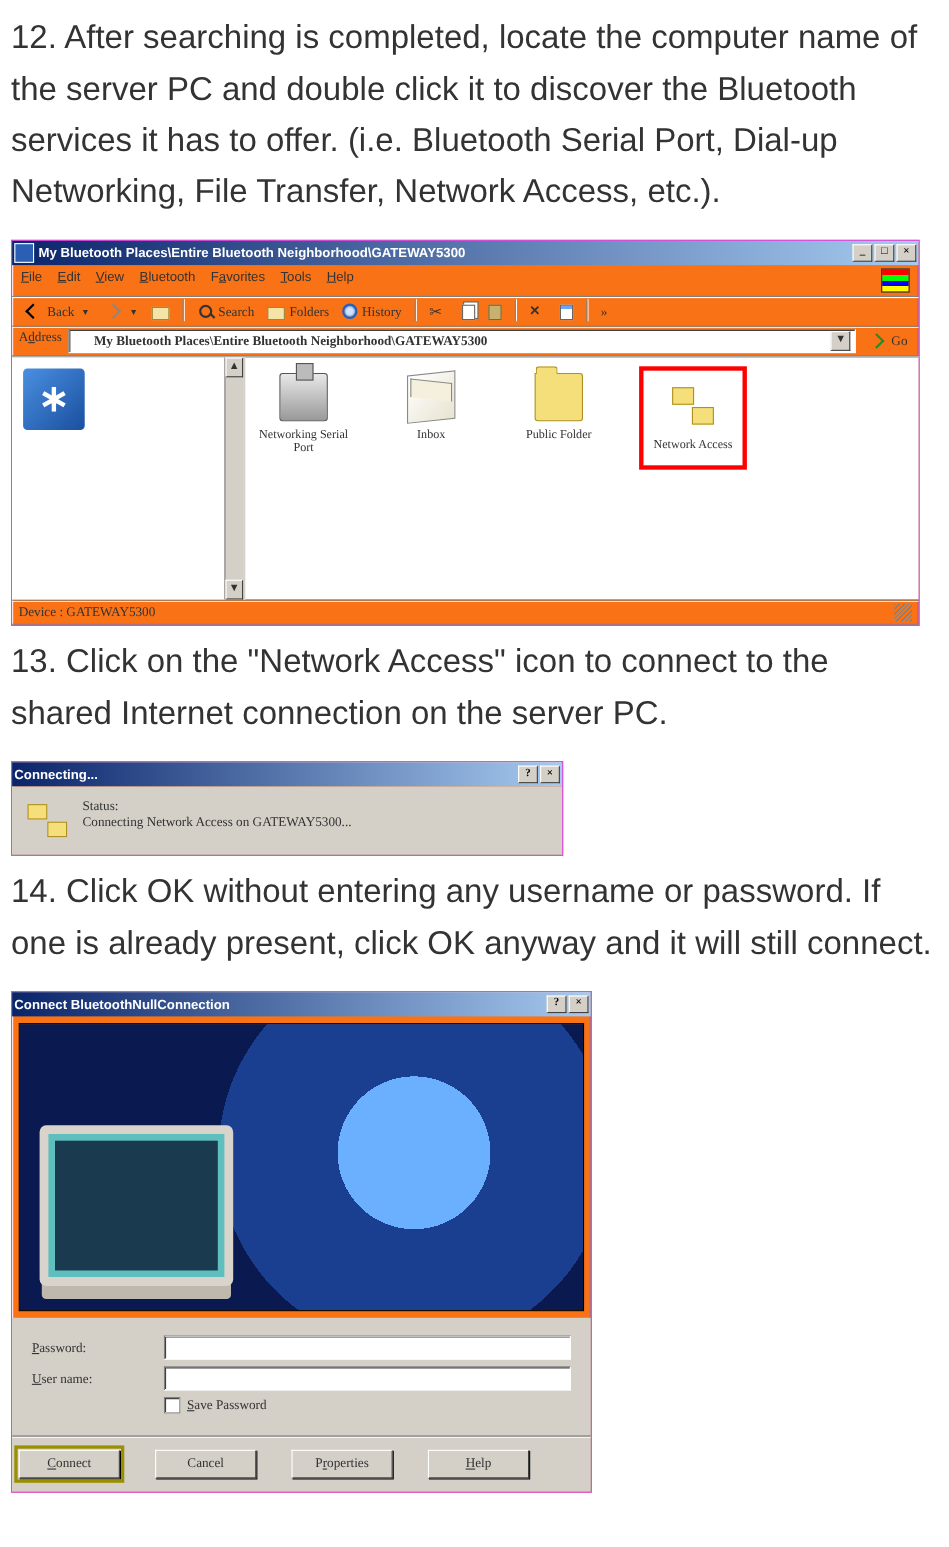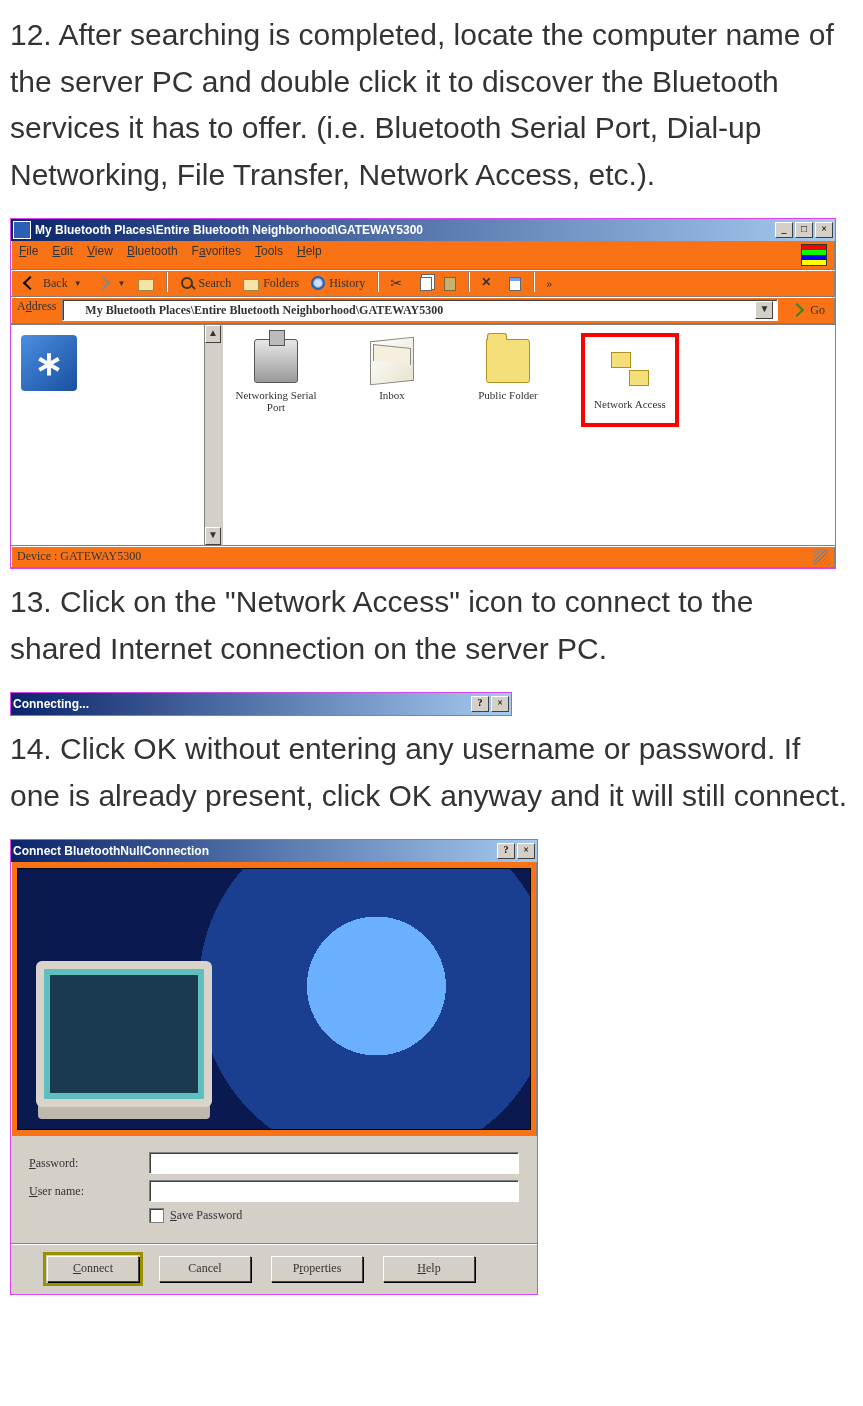--- a/index.html
+++ b/index.html
@@ -62,21 +62,21 @@
   
   .dlg3{width:526px}
   .dlg3 .art{height:260px;margin:6px;background:radial-gradient(circle at 70% 45%,#6ab0ff 0 18%,#1a3f90 18% 46%,#0a1a50 46% 100%);position:relative;border:1px solid #000}
   .dlg3 .mon{position:absolute;left:18px;bottom:22px;width:160px;height:130px;background:#5fbfbf;border:8px solid #d8d4cc;border-radius:6px;box-shadow:0 14px 0 -2px #bfb9ad}
   .dlg3 .mon:before{content:"";position:absolute;inset:6px;background:#1a3a50}
   .dlg3 .form{padding:10px 18px 14px;font:12px Tahoma;background:#d4d0c8}
   .dlg3 .row{display:flex;align-items:center;margin:6px 0}
   .dlg3 .lab{width:120px}
   .dlg3 .inp{flex:1;height:20px;background:#fff;border:1px solid #808080;border-right-color:#fff;border-bottom-color:#fff;box-shadow:inset 1px 1px #404040}
   .dlg3 .cb{width:13px;height:13px;background:#fff;border:1px solid #808080;box-shadow:inset 1px 1px #404040;margin-right:6px}
-  .dlg3 .btns{display:flex;gap:20px;padding:12px 36px;border-top:1px solid #808080;box-shadow:inset 0 1px #fff;background:#d4d0c8}
+  .dlg3 .btns{display:flex;gap:32px;padding:12px 6px;border-top:1px solid #808080;box-shadow:inset 0 1px #fff;background:#d4d0c8}
   .winbtn{min-width:90px;height:24px;background:#d4d0c8;border:1px solid #fff;border-right-color:#404040;border-bottom-color:#404040;box-shadow:1px 1px #000;font:12px Tahoma;text-align:center;line-height:22px}
   .btn-hl{outline:3px solid #9a8f00;outline-offset:1px}
   .dd{font-size:8px;margin-left:2px}
 </style>
 </head>
 <body>
 
 <p class="instr">12. After searching is completed, locate the computer name of the server PC and double click it to discover the Bluetooth services it has to offer. (i.e. Bluetooth Serial Port, Dial-up Networking, File Transfer, Network Access, etc.).</p>
 
 <div class="win" style="width:824px">
@@ -193,20 +193,27 @@
 
 <p class="instr">13. Click on the "Network Access" icon to connect to the shared Internet connection on the server PC.</p>
 
 <div class="win dlg2">
   <div class="titlebar">
     <span>Connecting...</span>
     <span class="spacer"></span>
     <span class="tbtn">?</span>
     <span class="tbtn">×</span>
   </div>
+  <div class="body">
+    <div class="gic"></div>
+    <div>
+      <div>Status:</div>
+      <div>Connecting Network Access on GATEWAY5300...</div>
+    </div>
+  </div>
 </div>
 
 <p class="instr">14. Click OK without entering any username or password. If one is already present, click OK anyway and it will still connect.</p>
 
 <div class="win dlg3">
   <div class="titlebar">
     <span>Connect BluetoothNullConnection</span>
     <span class="spacer"></span>
     <span class="tbtn">?</span>
     <span class="tbtn">×</span>

